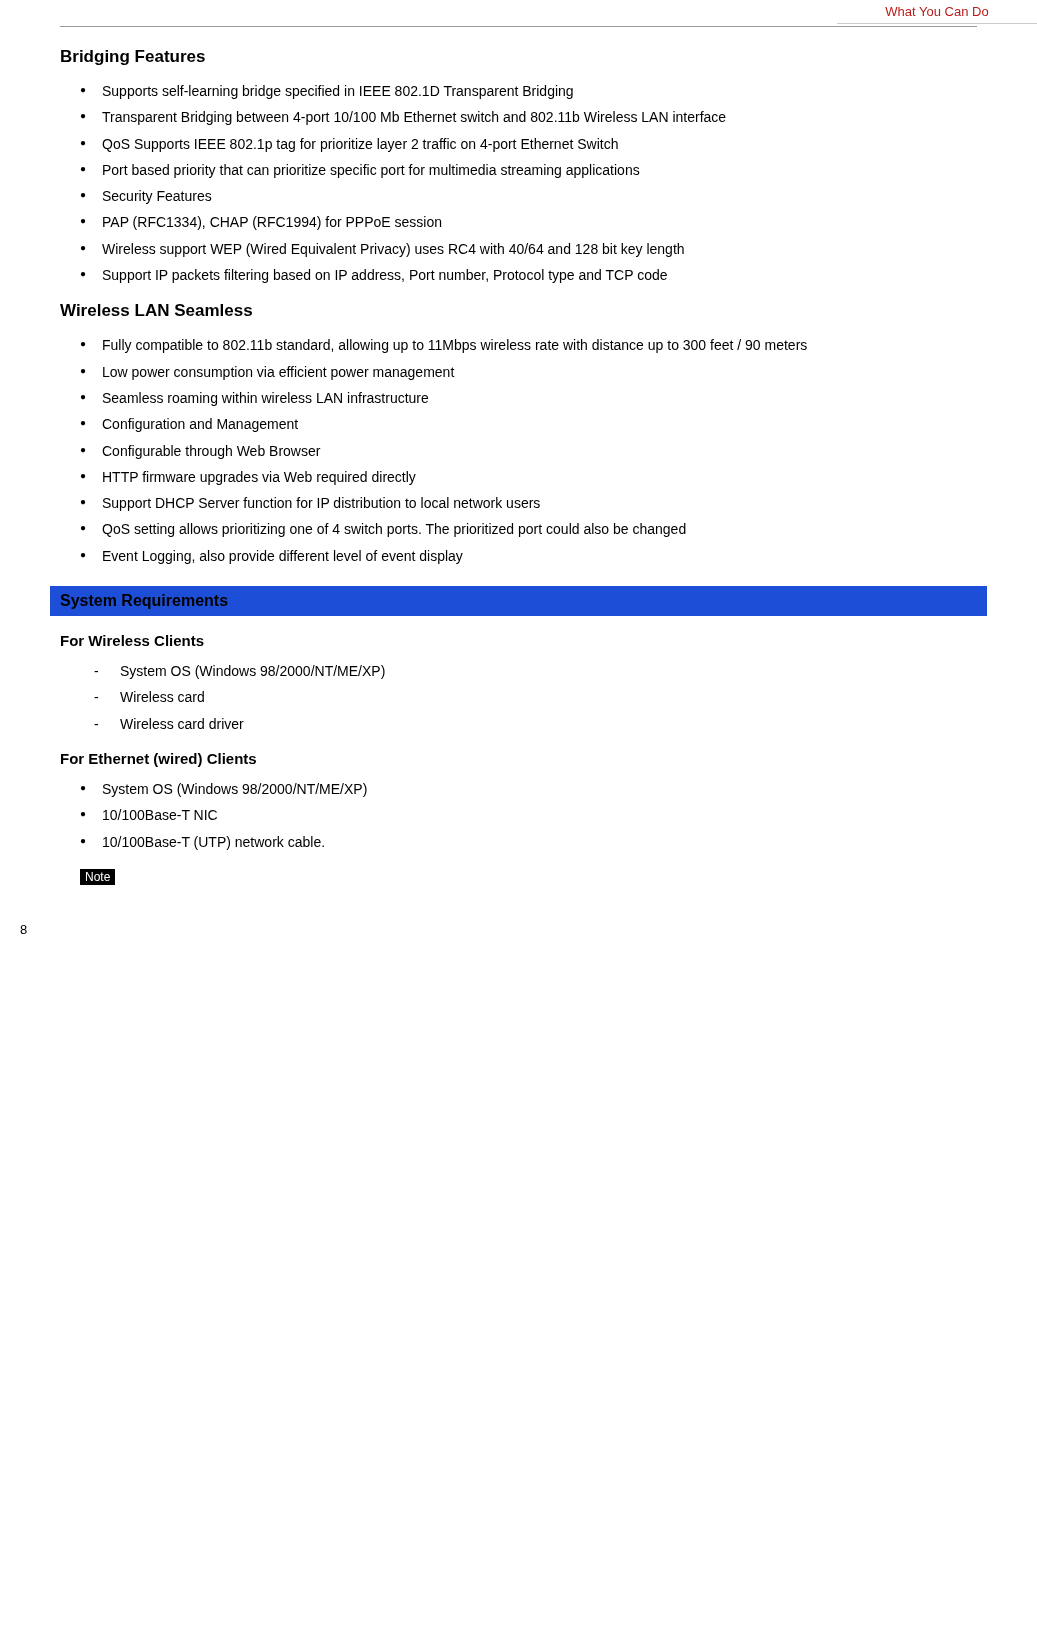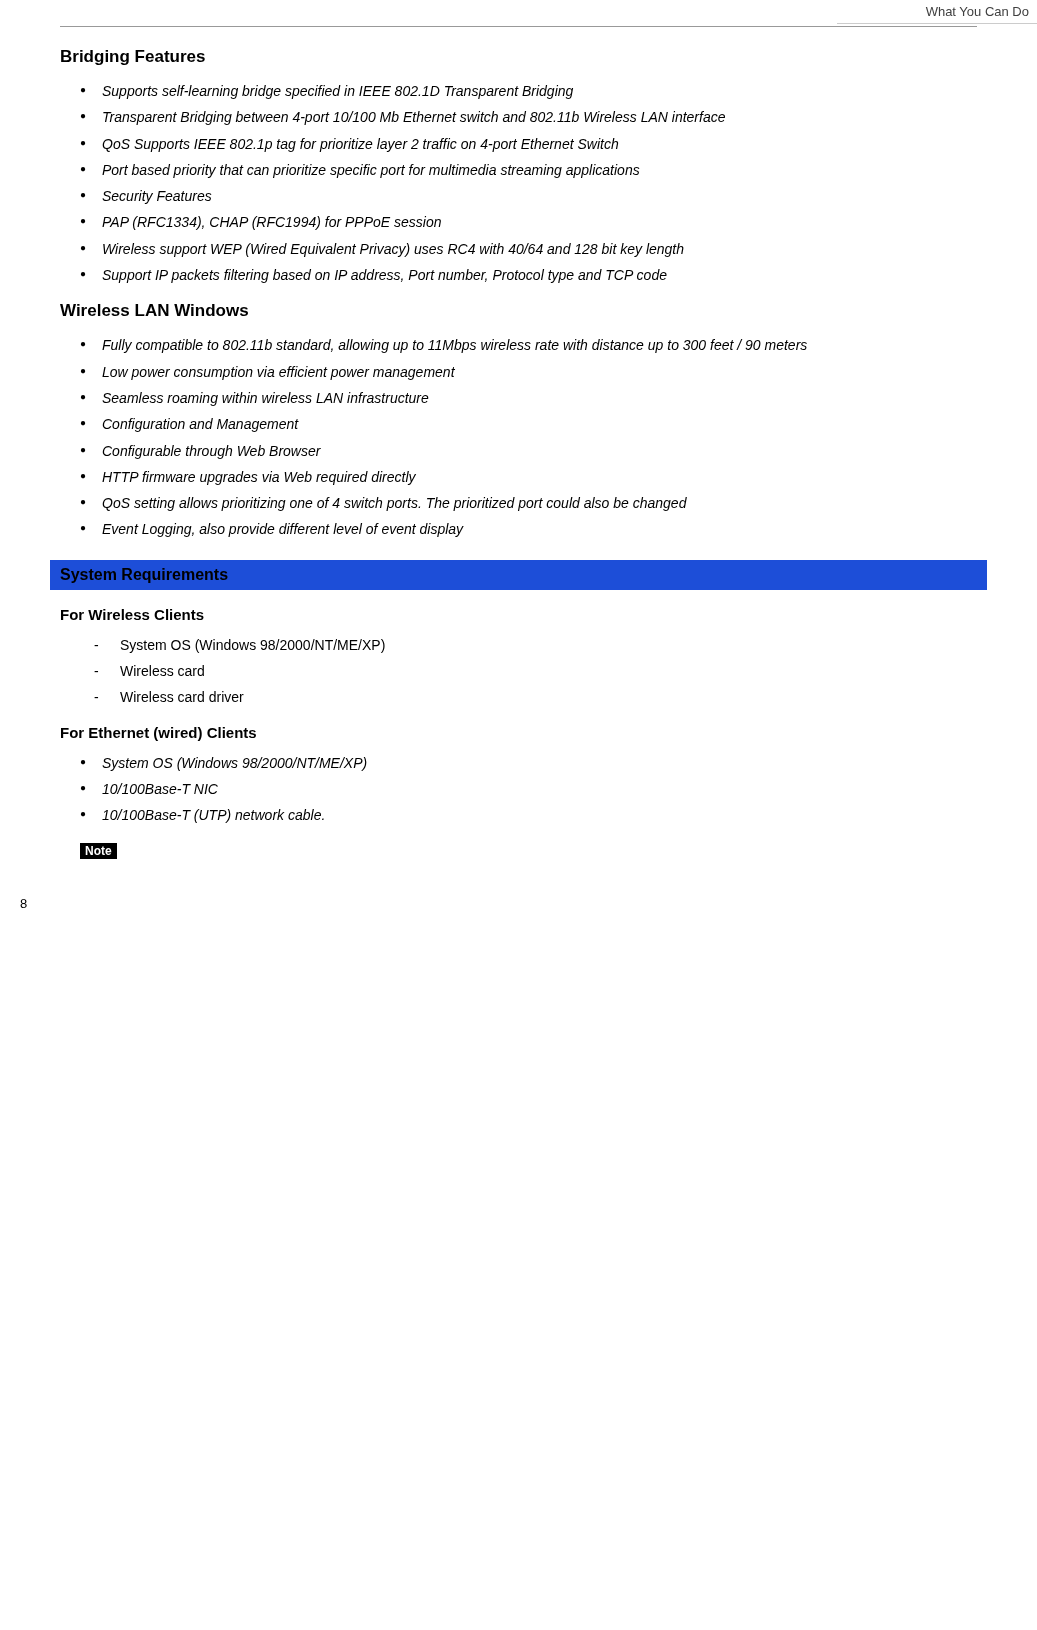--- a/index.html
+++ b/index.html
@@ -21,23 +21,23 @@
     .page-container {
       padding: 10px 60px 40px 60px;
       position: relative;
     }
 
     .header-bar {
       position: absolute;
       top: 0;
       right: 0;
       width: 200px;
-      text-align: right;
+      text-align: center;
       font-size: 13px;
-      color: #404040;
+      color: #b91c1c;
       padding: 4px 8px;
       border-bottom: 1px solid #ccc;
     }
 
     .page-number {
       position: absolute;
       bottom: 10px;
       left: 20px;
       font-size: 13px;
       color: #000;
@@ -62,21 +62,20 @@
       font-size: 15px;
       font-weight: bold;
       margin-bottom: 12px;
       margin-top: 14px;
     }
 
     ul.bullet-list {
       list-style: none;
       margin: 0 0 16px 20px;
       padding: 0;
-      font-style: italic;
     }
 
     ul.bullet-list li {
       position: relative;
       padding-left: 22px;
       margin-bottom: 6px;
       line-height: 1.45;
       font-size: 14px;
     }
 
@@ -120,21 +119,21 @@
 
     .note-box {
       margin: 16px 0 16px 20px;
     }
 
     .note-label {
       display: inline-block;
       background: #000;
       color: #fff;
       font-size: 12px;
-      font-weight: bold;
+      font-weight: normal;
       padding: 1px 5px;
       margin-bottom: 6px;
       font-family: Arial, Helvetica, sans-serif;
     }
 
     .note-text {
       font-size: 13px;
       line-height: 1.5;
       margin-left: 10px;
     }
@@ -154,29 +153,30 @@
     <li>Supports self-learning bridge specified in IEEE 802.1D Transparent Bridging</li>
     <li>Transparent Bridging between 4-port 10/100 Mb Ethernet switch and 802.11b Wireless LAN interface</li>
     <li>QoS Supports IEEE 802.1p tag for prioritize layer 2 traffic on 4-port Ethernet Switch</li>
     <li>Port based priority that can prioritize specific port for multimedia streaming applications</li>
     <li>Security Features</li>
     <li>PAP (RFC1334), CHAP (RFC1994) for PPPoE session</li>
     <li>Wireless support WEP (Wired Equivalent Privacy) uses RC4 with 40/64 and 128 bit key length</li>
     <li>Support IP packets filtering based on IP address, Port number, Protocol type and TCP code</li>
   </ul>
 
-  <h2 class="section-title">Wireless LAN Windows</h2>
+  <h2 class="section-title">Wireless LAN Seamless</h2>
 
   <ul class="bullet-list">
     <li>Fully compatible to 802.11b standard, allowing up to 11Mbps wireless rate with distance up to 300 feet / 90 meters</li>
     <li>Low power consumption via efficient power management</li>
     <li>Seamless roaming within wireless LAN infrastructure</li>
     <li>Configuration and Management</li>
     <li>Configurable through Web Browser</li>
     <li>HTTP firmware upgrades via Web required directly</li>
+    <li>Support DHCP Server function for IP distribution to local network users</li>
     <li>QoS setting allows prioritizing one of 4 switch ports. The prioritized port could also be changed</li>
     <li>Event Logging, also provide different level of event display</li>
   </ul>
 
   <div class="system-requirements-bar">System Requirements</div>
 
   <h3 class="subsection-title">For Wireless Clients</h3>
 
   <ul class="dash-list">
     <li>System OS (Windows 98/2000/NT/ME/XP)</li>

